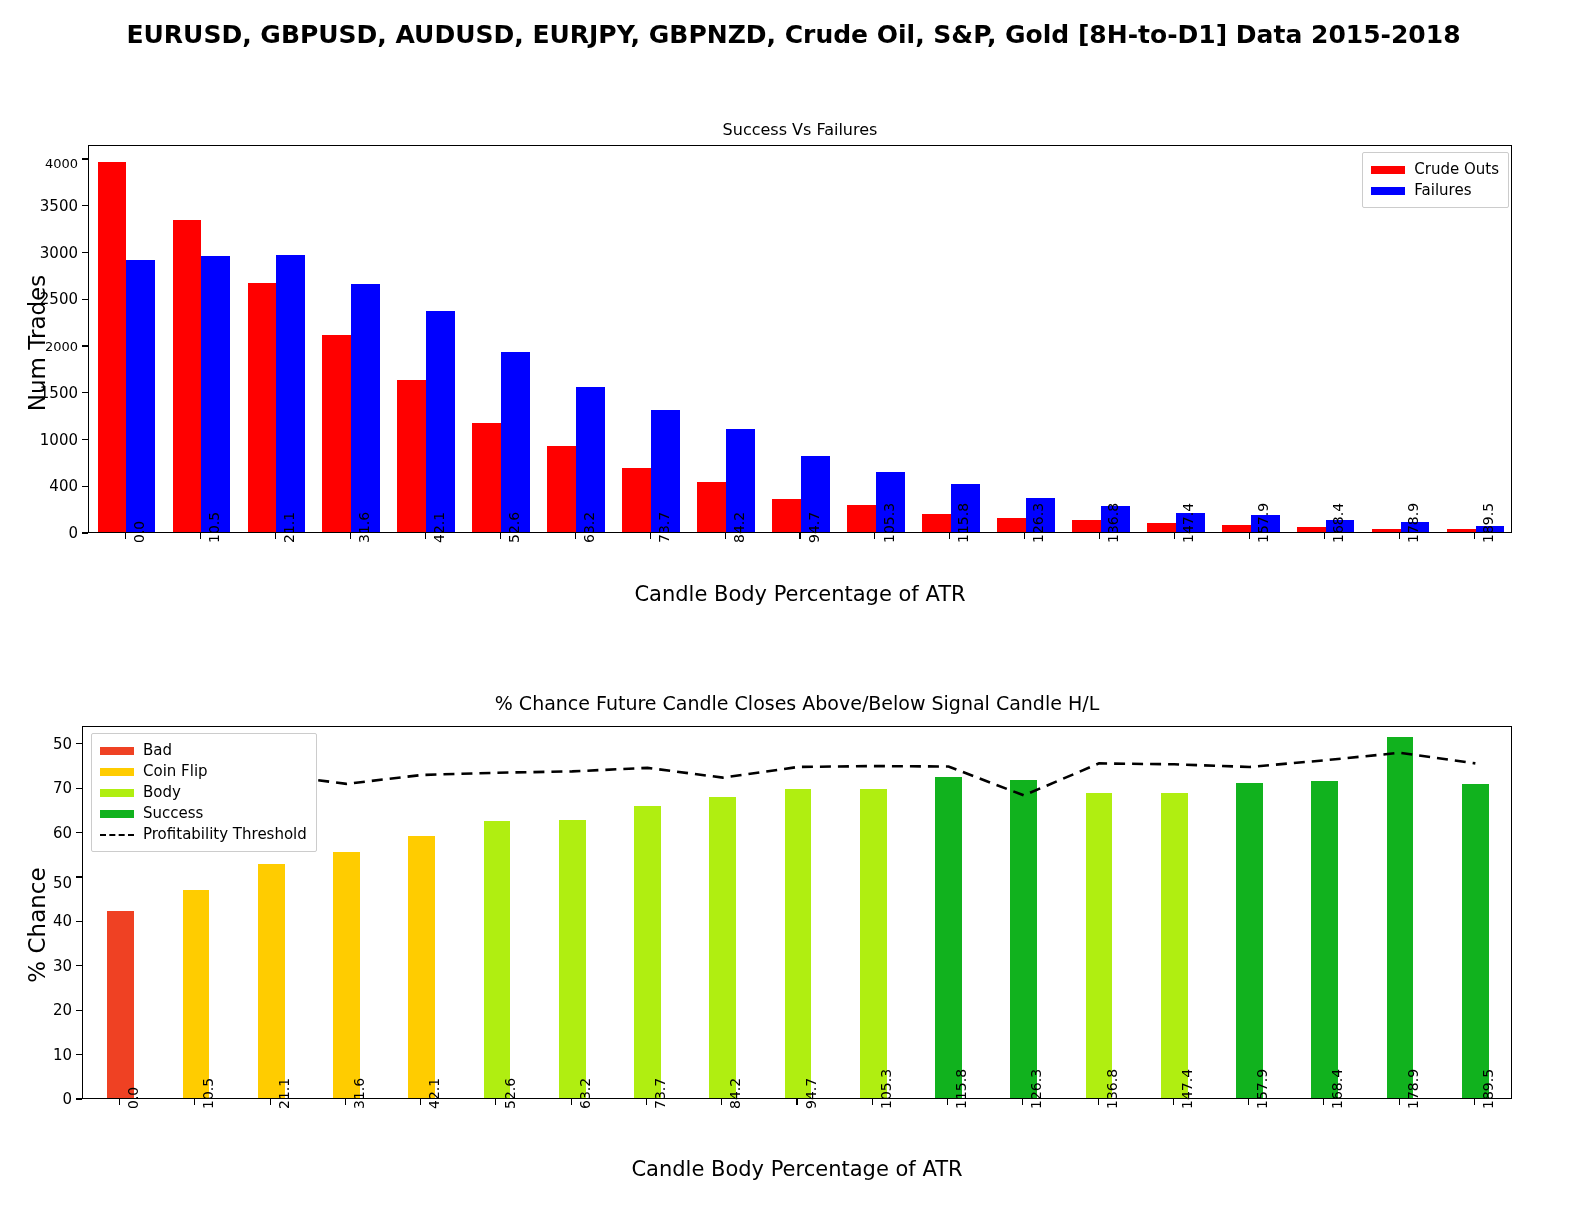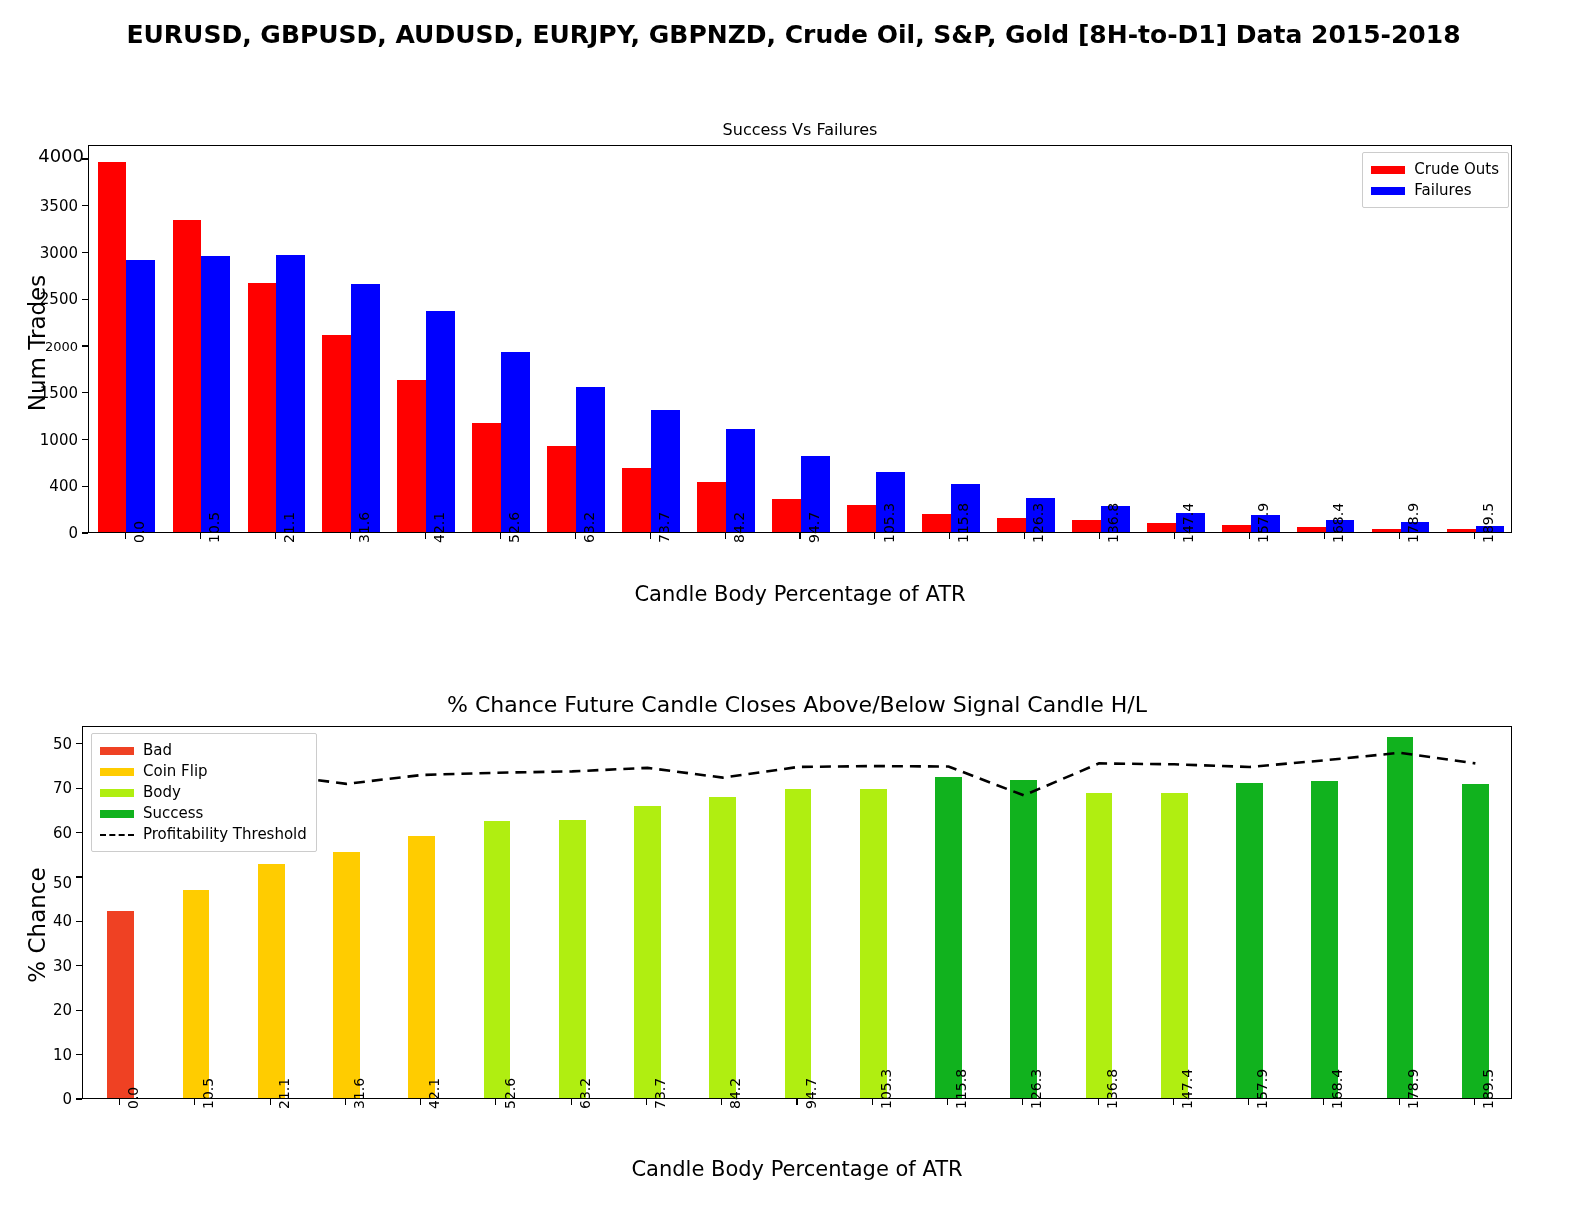--- a/index.html
+++ b/index.html
@@ -213,21 +213,21 @@
     <div class="ytick-label" style="left: 32px; top: 392.759px; width: 46px; font-size: 15px;">1500</div>
     <div class="ytick-line" style="left: 82px; top: 345.462px;"></div>
     <div class="ytick-label" style="left: 32px; top: 346.012px; width: 46px; font-size: 13px;">2000</div>
     <div class="ytick-line" style="left: 82px; top: 298.715px;"></div>
     <div class="ytick-label" style="left: 32px; top: 299.265px; width: 46px; font-size: 15px;">2500</div>
     <div class="ytick-line" style="left: 82px; top: 251.968px;"></div>
     <div class="ytick-label" style="left: 32px; top: 252.518px; width: 46px; font-size: 15px;">3000</div>
     <div class="ytick-line" style="left: 82px; top: 205.221px;"></div>
     <div class="ytick-label" style="left: 32px; top: 205.771px; width: 46px; font-size: 15px;">3500</div>
     <div class="ytick-line" style="left: 82px; top: 158.474px;"></div>
-    <div class="ytick-label" style="left: 32px; top: 155px; width: 46px; font-size: 18px; margin-left: 6px;">4000</div>
+    <div class="ytick-label" style="left: 32px; top: 163px; width: 46px; font-size: 13px;">4000</div>
     <div class="xtick-line" style="left: 124.924px; top: 533px;"></div>
     <div class="xtick-label" style="font-size: 14px; left: 131.074px; top: 543px;">0.0</div>
     <div class="xtick-line" style="left: 199.871px; top: 533px;"></div>
     <div class="xtick-label" style="font-size: 14px; left: 206.021px; top: 543px;">10.5</div>
     <div class="xtick-line" style="left: 274.818px; top: 533px;"></div>
     <div class="xtick-label" style="font-size: 14px; left: 280.968px; top: 543px;">21.1</div>
     <div class="xtick-line" style="left: 349.766px; top: 533px;"></div>
     <div class="xtick-label" style="font-size: 14px; left: 355.916px; top: 543px;">31.6</div>
     <div class="xtick-line" style="left: 424.713px; top: 533px;"></div>
     <div class="xtick-label" style="font-size: 14px; left: 430.863px; top: 543px;">42.1</div>
@@ -294,21 +294,21 @@
       <div class="bar" title="147.4 = 68.6% (Edge)" style="background: rgb(176, 238, 17); width: 26.7184px; height: 304.617px; left: 1077.96px;"></div>
       <div class="bar" title="157.9 = 70.9% (Wowzer)" style="background: rgb(17, 178, 30); width: 26.7184px; height: 314.83px; left: 1153.22px;"></div>
       <div class="bar" title="168.4 = 71.3% (Wowzer)" style="background: rgb(17, 178, 30); width: 26.7184px; height: 316.606px; left: 1228.48px;"></div>
       <div class="bar" title="178.9 = 81.2% (Wowzer)" style="background: rgb(17, 178, 30); width: 26.7184px; height: 360.567px; left: 1303.75px;"></div>
       <div class="bar" title="189.5 = 70.7% (Wowzer)" style="background: rgb(17, 178, 30); width: 26.7184px; height: 313.942px; left: 1379.01px;"></div>
     </div>
   <svg class="thresh-svg" id="thresh-svg" width="1430" height="373" viewBox="0 0 1430 373" preserveAspectRatio="none">
       <polyline points="37.63,49.73 112.89,48.85 188.16,47.07 263.42,56.84 338.68,47.96 413.95,45.74 489.21,44.40 564.47,40.85 639.74,50.62 715.00,39.96 790.26,39.08 865.53,39.52 940.79,68.38 1016.05,36.41 1091.32,37.30 1166.58,39.96 1241.84,33.30 1317.11,25.75 1392.37,36.41" fill="none" stroke="#000000" stroke-width="2.6" stroke-dasharray="11,7"></polyline>
     </svg>
 </div>
-<div class="axes-title" style="top:692px; left:82px; width:1430px; font-size:22px;">% Chance Future Candle Closes Above/Below Signal Candle H/L</div>
+<div class="axes-title" style="top:692px; left:82px; width:1430px; font-size:19px;">% Chance Future Candle Closes Above/Below Signal Candle H/L</div>
 
 <div id="axes2-deco">
     <div class="ytick-line" style="left: 76px; top: 1098.45px;"></div>
     <div class="ytick-label" style="left: 34px; top: 1099px; width: 38px; font-size: 15px;">0</div>
     <div class="ytick-line" style="left: 76px; top: 1054.05px;"></div>
     <div class="ytick-label" style="left: 34px; top: 1054.6px; width: 38px; font-size: 15px;">10</div>
     <div class="ytick-line" style="left: 76px; top: 1009.64px;"></div>
     <div class="ytick-label" style="left: 34px; top: 1010.19px; width: 38px; font-size: 15px;">20</div>
     <div class="ytick-line" style="left: 76px; top: 965.236px;"></div>
     <div class="ytick-label" style="left: 34px; top: 965.786px; width: 38px; font-size: 15px;">30</div>

